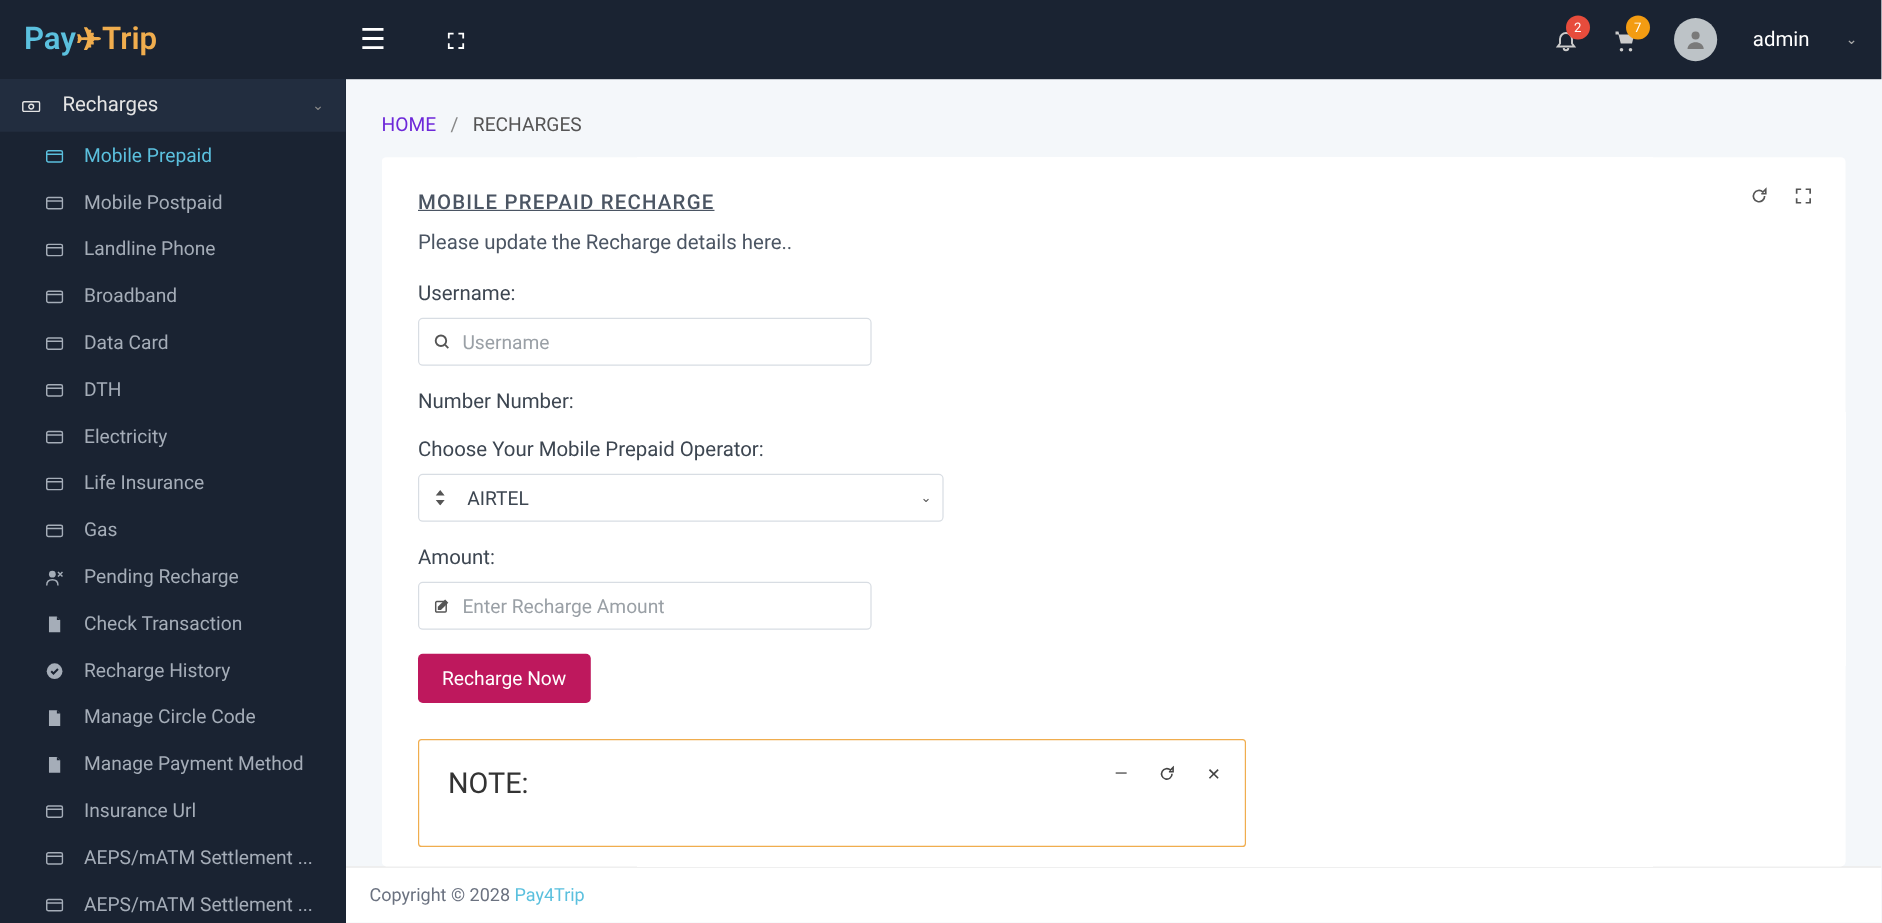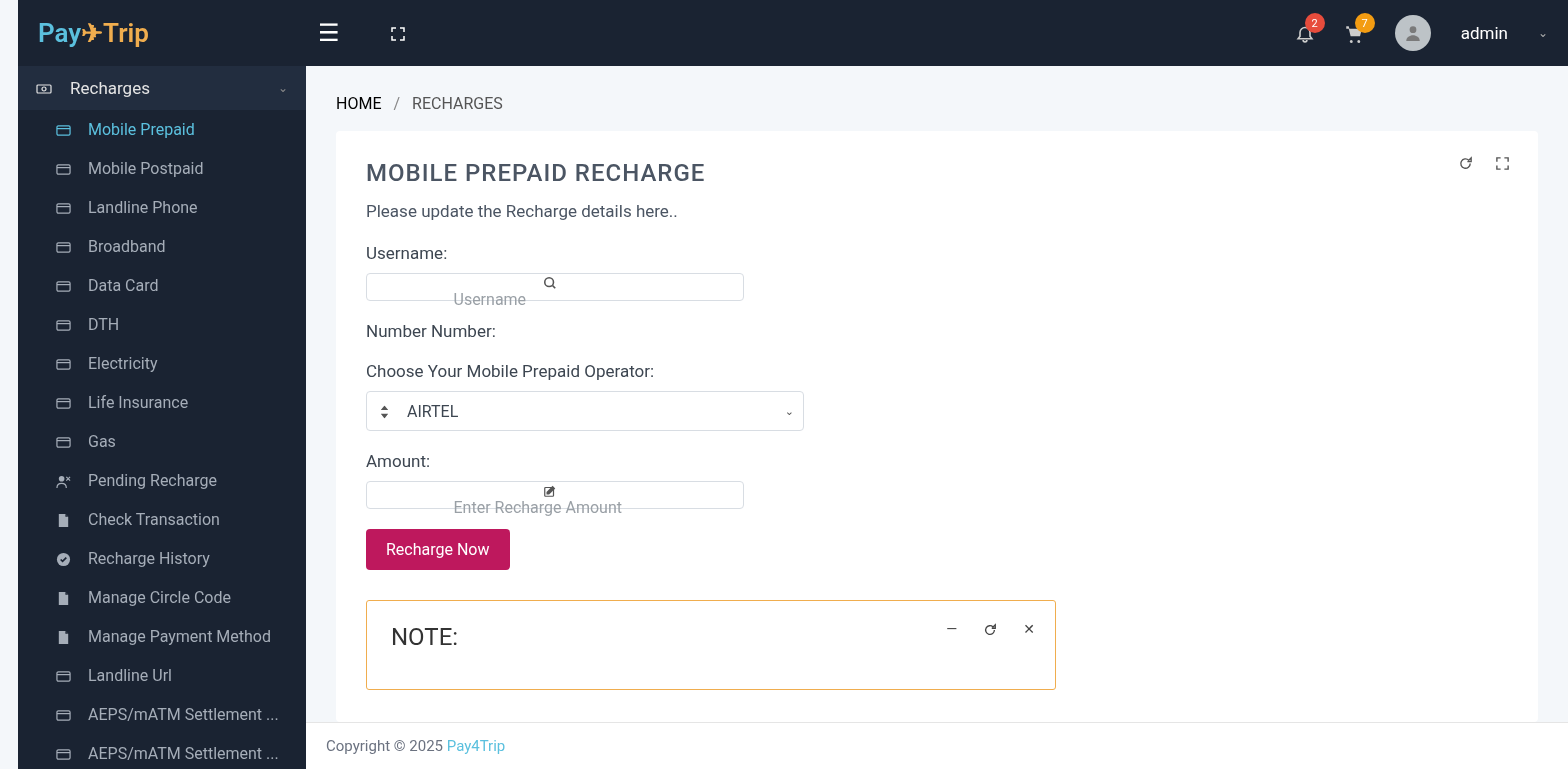--- a/index.html
+++ b/index.html
@@ -1,17 +1,17 @@
 <!DOCTYPE html>
 <html><head>
 <meta charset="utf-8">
 <style>
 * { margin: 0; padding: 0; box-sizing: border-box; font-family: -apple-system, BlinkMacSystemFont, "Segoe UI", Roboto, "Helvetica Neue", Arial, sans-serif; }
 body { background: #f4f7fa; overflow: hidden; }
-.app { width: 1568px; height: 769px; display: flex; flex-direction: column; padding-left: 18px; }
+.app { width: 1568px; height: 769px; display: flex; flex-direction: column; }
 
 
 .header { height: 66px; background: #1a2332; display: flex; align-items: center; padding: 0 20px; }
 .logo { width: 280px; display: flex; align-items: center; font-size: 26px; font-weight: 600; }
 .logo-pay { color: #5bc0de; }
 .logo-trip { color: #f0ad4e; }
 .header-left { display: flex; align-items: center; gap: 30px; }
 .hamburger { color: #fff; font-size: 24px; cursor: pointer; }
 .expand-icon { color: #fff; font-size: 16px; cursor: pointer; margin-left: 20px; }
 .header-right { margin-left: auto; display: flex; align-items: center; gap: 30px; }
@@ -30,30 +30,30 @@
 .nav-group { background: #222d3f; padding: 12px 18px; display: flex; align-items: center; color: #e4e4e4; font-size: 17px; cursor: pointer; }
 .nav-group .nav-icon { margin-right: 18px; font-size: 16px; }
 .nav-group .chev { margin-left: auto; font-size: 12px; color: #888; }
 .nav-item { padding: 10px 18px 10px 38px; display: flex; align-items: center; color: #a5adb8; font-size: 16px; cursor: pointer; }
 .nav-item.active { color: #5bc0de; }
 .nav-item .nav-icon { margin-right: 14px; font-size: 15px; width: 18px; }
 
 
 .main { flex: 1; display: flex; flex-direction: column; overflow: hidden; }
 .breadcrumb { padding: 28px 30px 18px; font-size: 16px; color: #555; }
-.breadcrumb a { color: #000000; text-decoration: none; text-align: center; }
+.breadcrumb a { color: #6d28d9; text-decoration: none; text-align: center; }
 .breadcrumb .sep { margin: 0 8px; color: #888; }
 .content { flex: 1; margin: 0 30px; background: #fff; border-radius: 4px; padding: 28px 30px; overflow-y: auto; position: relative; }
 .card-tools { position: absolute; top: 22px; right: 28px; display: flex; gap: 22px; color: #555; font-size: 15px; }
 .card-tools span { cursor: pointer; }
-.card-title { font-size: 24px; color: #4b5563; letter-spacing: 1px; font-weight: 500; margin-bottom: 14px; }
+.card-title { font-size: 17px; color: #4b5563; letter-spacing: 1px; font-weight: 500; margin-bottom: 14px; text-decoration: underline; }
 .card-sub { color: #4b5563; font-size: 17px; margin-bottom: 22px; }
 .form-group { margin-bottom: 20px; }
 .form-label { display: block; color: #3d4651; font-size: 17px; margin-bottom: 10px; }
-.input-wrap { display: flex; align-items: center; width: 378px; border: 1px solid #d8dde3; border-radius: 4px; padding: 0 12px; height: 28px; background: #fff; flex-direction: column; }
+.input-wrap { display: flex; align-items: center; width: 378px; border: 1px solid #d8dde3; border-radius: 4px; padding: 0 12px; height: 40px; background: #fff; }
 .input-wrap .in-icon { color: #555; font-size: 14px; margin-right: 10px; }
 .input-wrap input { border: none; outline: none; flex: 1; font-size: 16px; color: #333; background: transparent; }
 .input-wrap input::placeholder { color: #9aa0a6; }
 .select-wrap { position: relative; width: 438px; }
 .select-wrap select { width: 100%; height: 40px; border: 1px solid #d8dde3; border-radius: 4px; padding: 0 12px 0 40px; font-size: 16px; color: #3d4651; background: #fff; appearance: none; cursor: pointer; }
 .select-wrap .sel-icon { position: absolute; left: 12px; top: 50%; transform: translateY(-50%); color: #555; font-size: 13px; }
 .select-wrap .sel-caret { position: absolute; right: 10px; top: 50%; transform: translateY(-50%); color: #555; font-size: 11px; pointer-events: none; }
 .btn-primary { background: #be185d; color: #fff; border: none; padding: 11px 20px; font-size: 16px; border-radius: 4px; cursor: pointer; }
 .note-box { border: 1px solid #f0ad4e; border-radius: 3px; padding: 22px 24px; margin-top: 30px; width: 690px; position: relative; }
 .note-title { font-size: 24px; font-weight: 400; color: #333; margin-bottom: 16px; }
@@ -216,21 +216,21 @@
                 <path d="M2 1h7l3 3v11H2V1z"></path>
                 <path d="M9 1v3h3" fill="#1a2332"></path>
               </svg></span>
             <span>Manage Payment Method</span>
           </div>
           <div class="nav-item">
             <span class="nav-icon"><svg viewBox="0 0 16 12" fill="none" stroke="currentColor" stroke-width="1.3">
                 <rect x="1" y="1" width="14" height="10" rx="1.5"></rect>
                 <path d="M1 4h14"></path>
               </svg></span>
-            <span>Landline Url</span>
+            <span>Insurance Url</span>
           </div>
           <div class="nav-item">
             <span class="nav-icon"><svg viewBox="0 0 16 12" fill="none" stroke="currentColor" stroke-width="1.3">
                 <rect x="1" y="1" width="14" height="10" rx="1.5"></rect>
                 <path d="M1 4h14"></path>
               </svg></span>
             <span>AEPS/mATM Settlement ...</span>
           </div>
           <div class="nav-item">
             <span class="nav-icon"><svg viewBox="0 0 16 12" fill="none" stroke="currentColor" stroke-width="1.3">
@@ -322,17 +322,17 @@
                 </svg>
             </span>
             <span>✕</span>
           </div>
           <div class="note-title">NOTE:</div>
 
         </div>
       </div>
 
       <div class="footer">
-        <span>Copyright © 2025 </span><a href="#">Pay4Trip</a>
+        <span>Copyright © 2028 </span><a href="#">Pay4Trip</a>
       </div>
     </div>
   </div>
 </div>
 
 </body></html>

